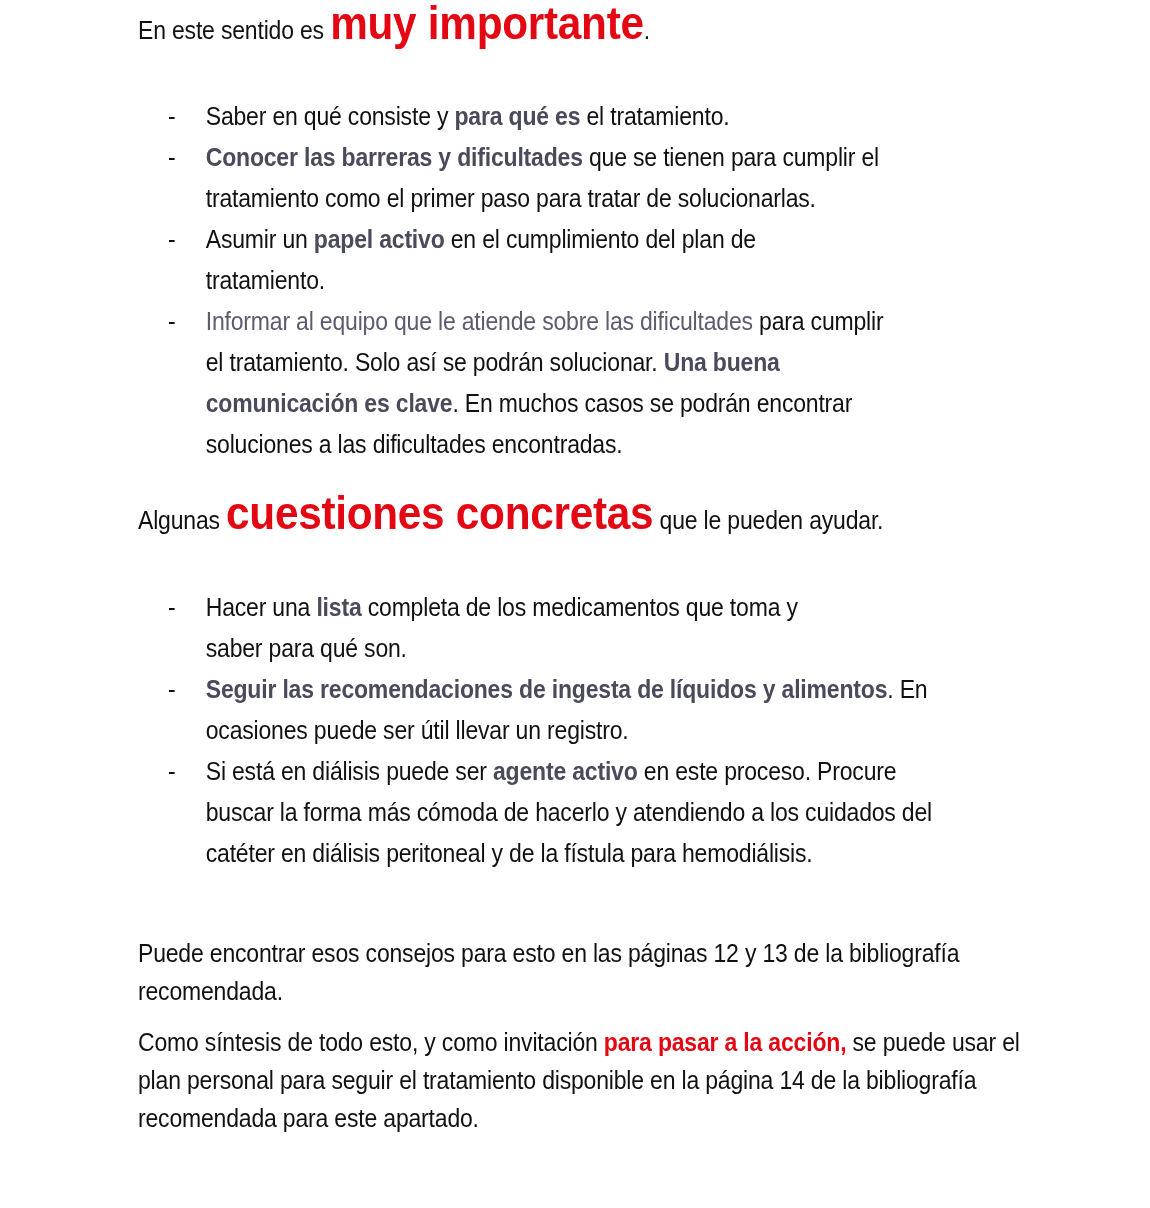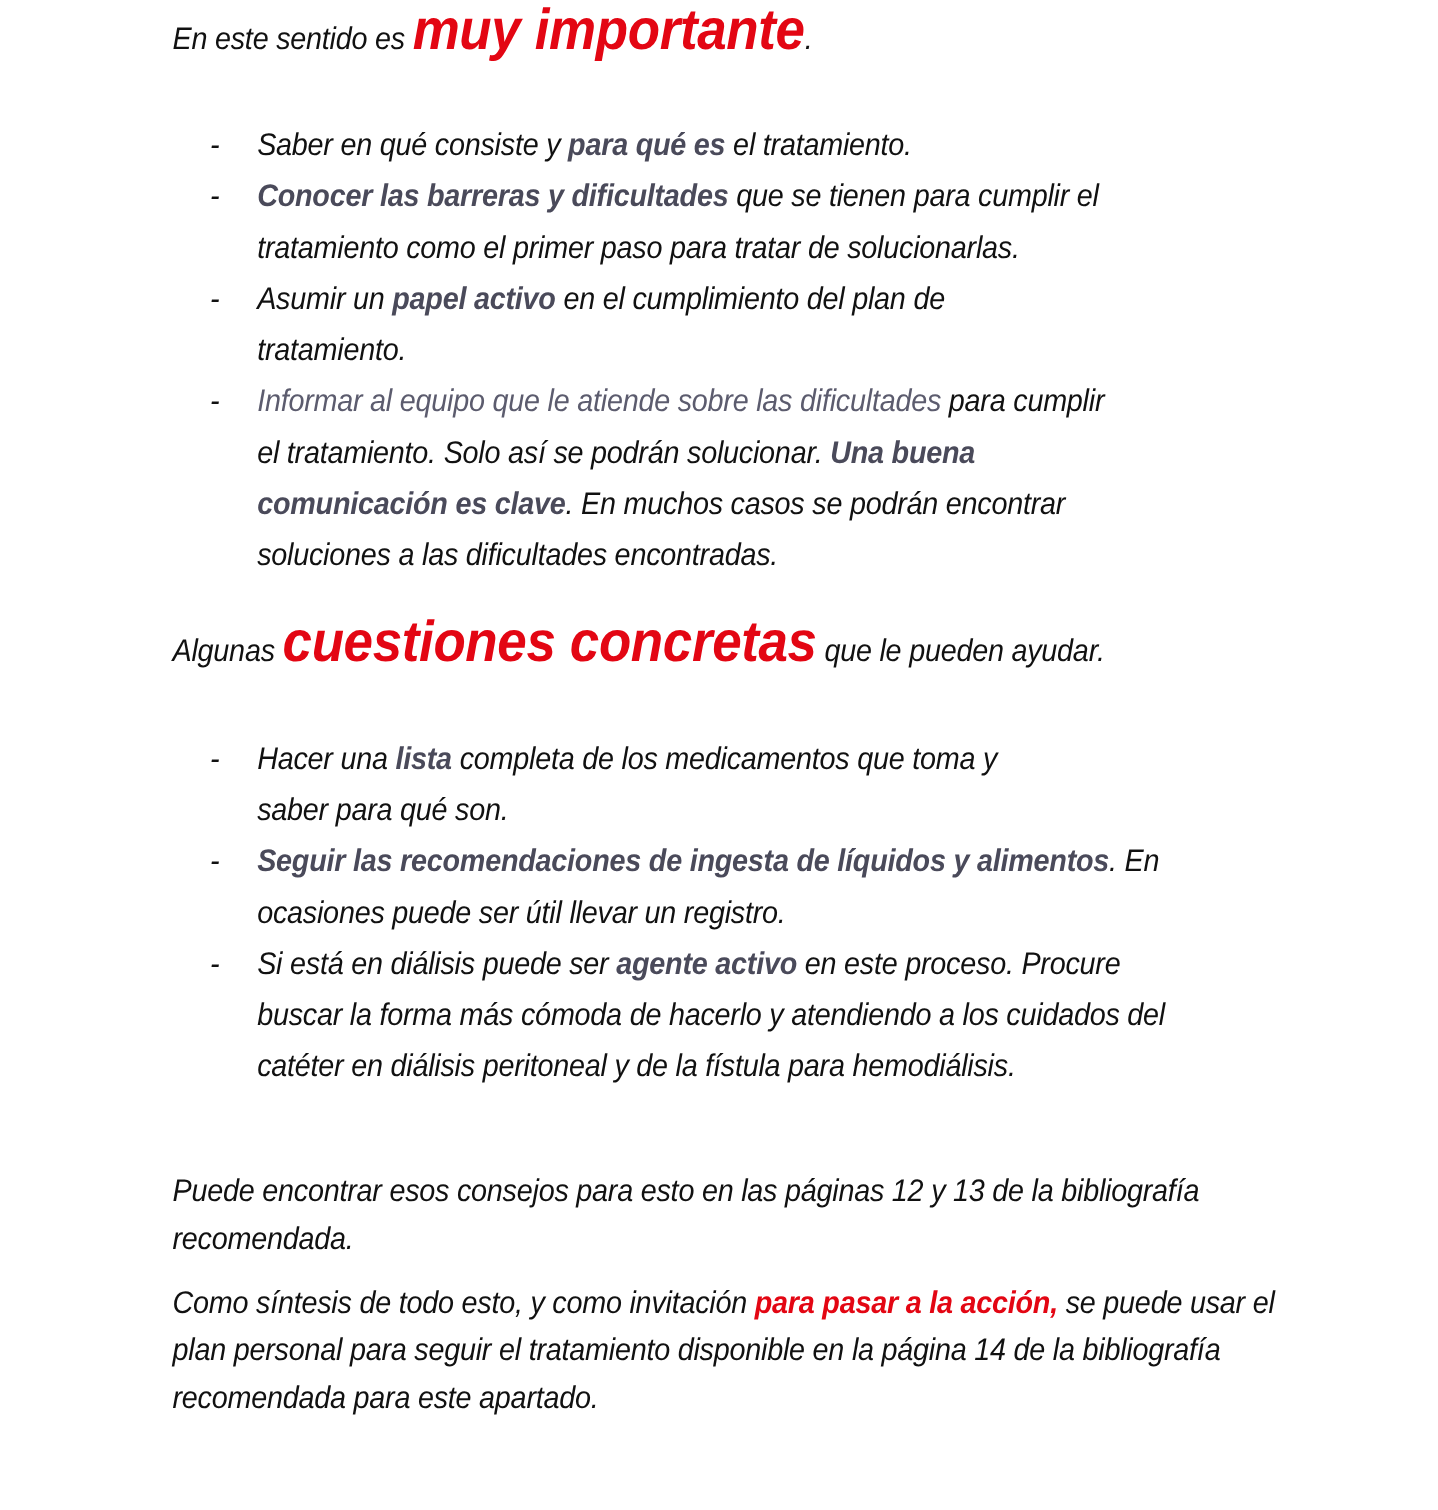--- a/index.html
+++ b/index.html
@@ -1,21 +1,21 @@
 <!DOCTYPE html>
 <html><head>
 <meta charset="utf-8">
 <style>
   html, body { margin: 0; padding: 0; background: #ffffff; }
   body {
     width: 1150px; height: 1208px; position: relative; overflow: hidden;
     font-family: "Liberation Sans", sans-serif;
     color: #111111;
   }
-  .page { position: absolute; left: 0; top: 0; width: 1150px; height: 1208px; font-style: italic; }
+  .page { position: absolute; left: 0; top: 0; width: 1150px; height: 1208px; }
   .para {
     position: absolute; left: 138px; width: 900px;
     font-size: 25px; line-height: 38px; letter-spacing: -0.2px;
     transform: scaleX(0.92); transform-origin: left top;
   }
   .big-red { color: #e30613; font-weight: bold; font-size: 46px; letter-spacing: -0.3px; }
   .red-bold { color: #e30613; font-weight: bold; }
   .hl { color: #4a4a5a; font-weight: bold; }
   .soft { color: #5c5c6e; }
   .list { position: absolute; left: 168px; width: 920px; margin: 0; padding: 0; list-style: none;

